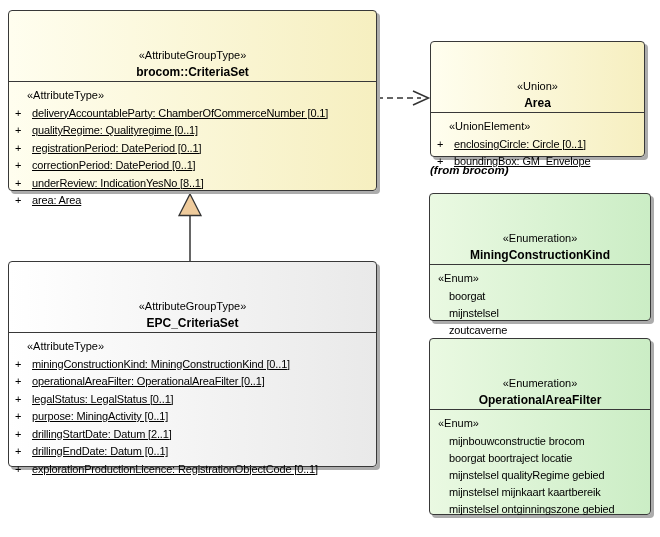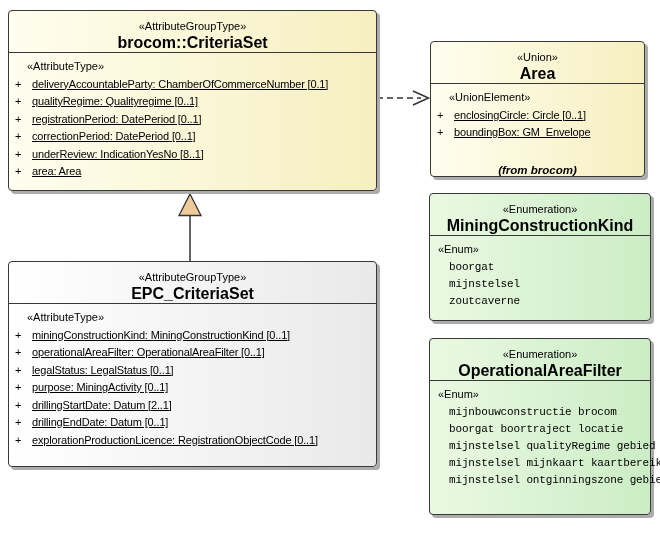--- a/index.html
+++ b/index.html
@@ -23,43 +23,44 @@
     line-height:17.5px;
   }
   .fill-yellow{background:linear-gradient(90deg,var(--yellow-a),var(--yellow-b));}
   .fill-green{background:linear-gradient(90deg,var(--green-a),var(--green-b));}
   .fill-gray{background:linear-gradient(90deg,var(--gray-a),var(--gray-b));}
 
   .box-header{
     text-align:center;
     border-bottom:1.5px solid var(--border-col);
     padding-top:7px;
+    margin-top:29px;
   }
   .box-header .stereotype{display:block;line-height:16px;}
-  .box-header .cls-name{display:block;font-weight:bold;font-size:16px;line-height:18px;}
+  .box-header .cls-name{display:block;font-weight:bold;font-size:12px;line-height:18px;}
 
   .box-body{padding-top:5px;}
   .section-label{padding-left:18px;line-height:17.5px;}
   .attr-row{display:flex;line-height:17.5px;}
   .attr-row .vis{width:23px;padding-left:6px;flex:0 0 23px;}
   .attr-row .attr-text{letter-spacing:-0.15px;white-space:nowrap;text-decoration:underline;}
-  .enum-literal{padding-left:19px;line-height:17px;letter-spacing:-0.15px;white-space:nowrap;font-family:Liberation Mono, monospace;}
+  .enum-literal{padding-left:19px;line-height:17px;letter-spacing:-0.15px;white-space:nowrap;}
 
   .caption{
     position:absolute;
     font-style:italic;
     font-weight:bold;
     font-size:11.5px;
-    text-align:center;
+    text-align:left;
   }
 
   
   #box-criteria-set {left:8px;  top:10px;  width:369px; height:181px;}
   #box-epc         {left:8px;  top:261px; width:369px; height:206px;}
-  #box-area        {left:430px;top:41px;  width:215px; height:136px;}
+  #box-area        {left:430px;top:41px;  width:215px; height:116px;}
   #box-mck         {left:429px;top:193px; width:222px; height:128px;}
   #box-oaf         {left:429px;top:338px; width:222px; height:177px;}
   #caption-area    {left:430px;top:164px; width:215px;}
 
   #connector-layer{position:absolute;left:0;top:0;width:660px;height:537px;pointer-events:none;}
 </style>
 </head>
 <body>
 
 <div id="canvas">

